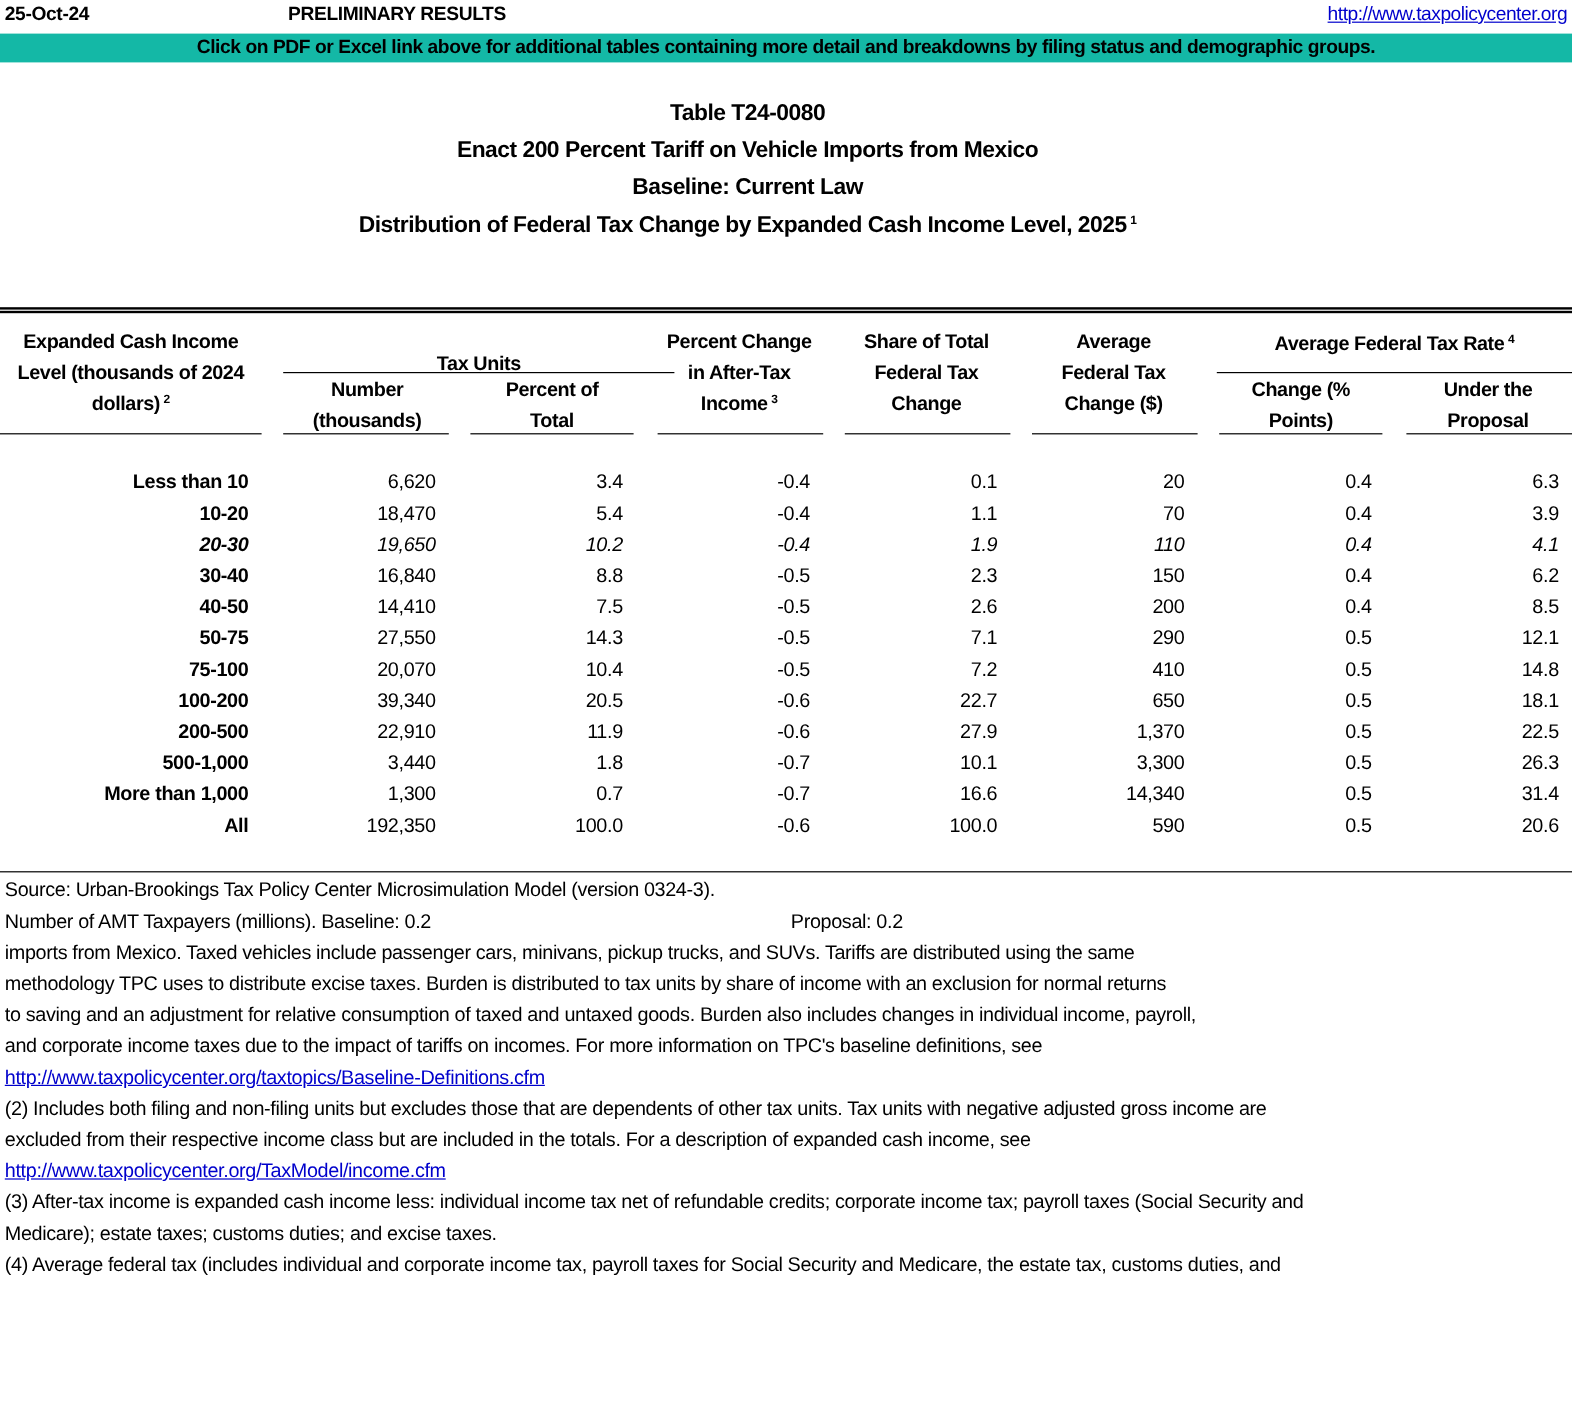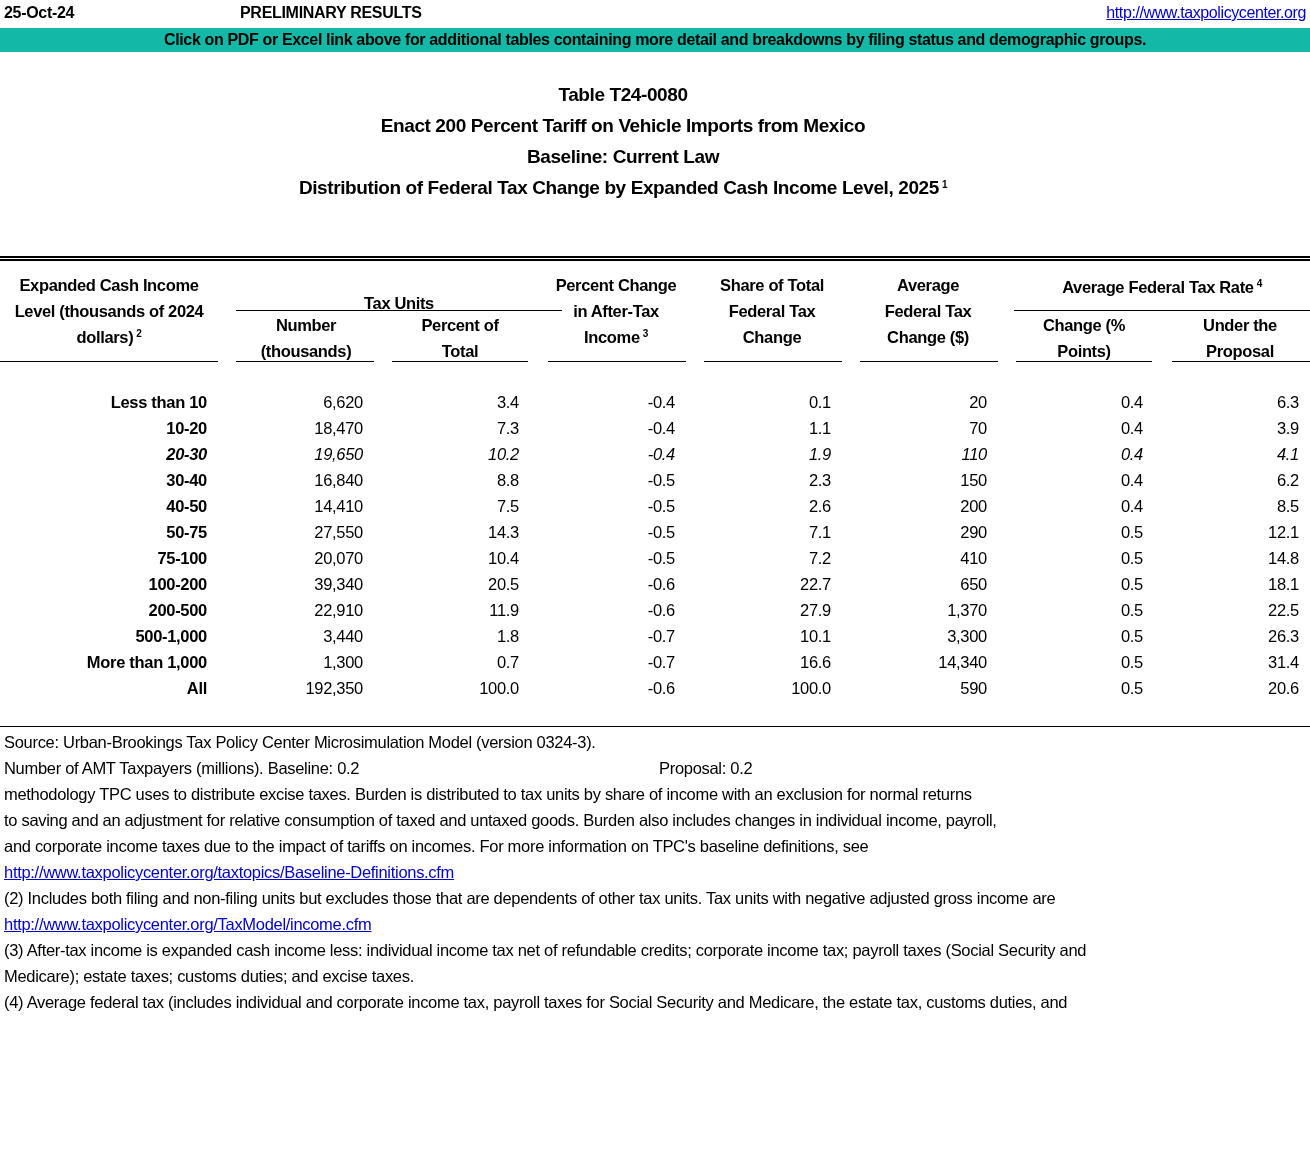--- a/index.html
+++ b/index.html
@@ -207,21 +207,21 @@
       <span class="c-pct">3.4</span>
       <span class="c-chg">-0.4</span>
       <span class="c-share">0.1</span>
       <span class="c-avg">20</span>
       <span class="c-rate">0.4</span>
       <span class="c-under">6.3</span>
     </div>
     <div class="abs row" style="top: 415px;">
       <span class="lbl">10-20</span>
       <span class="c-num">18,470</span>
-      <span class="c-pct">7.3</span>
+      <span class="c-pct">5.4</span>
       <span class="c-chg">-0.4</span>
       <span class="c-share">1.1</span>
       <span class="c-avg">70</span>
       <span class="c-rate">0.4</span>
       <span class="c-under">3.9</span>
     </div>
     <div class="abs row" style="top: 441px; font-style: italic;">
       <span class="lbl">20-30</span>
       <span class="c-num">19,650</span>
       <span class="c-pct">10.2</span>
@@ -321,22 +321,24 @@
       <span class="c-rate">0.5</span>
       <span class="c-under">20.6</span>
     </div>
   </div>
 
 <div class="abs bottom-rule"></div>
 
 <div class="abs notes">
   <div>Source: Urban-Brookings Tax Policy Center Microsimulation Model (version 0324-3).</div>
   <div style="position:relative;"><span>Number of AMT Taxpayers (millions).  Baseline: 0.2</span><span class="amt-proposal">Proposal: 0.2</span></div>
+  <div>imports from Mexico. Taxed vehicles include passenger cars, minivans, pickup trucks, and SUVs. Tariffs are distributed using the same</div>
   <div>methodology TPC uses to distribute excise taxes. Burden is distributed to tax units by share of income with an exclusion for normal returns</div>
   <div>to saving and an adjustment for relative consumption of taxed and untaxed goods. Burden also includes changes in individual income, payroll,</div>
   <div>and corporate income taxes due to the impact of tariffs on incomes. For more information on TPC's baseline definitions, see</div>
   <div><a class="lnk">http://www.taxpolicycenter.org/taxtopics/Baseline-Definitions.cfm</a></div>
   <div>(2) Includes both filing and non-filing units but excludes those that are dependents of other tax units. Tax units with negative adjusted gross income are</div>
+  <div>excluded from their respective income class but are included in the totals. For a description of expanded cash income, see</div>
   <div><a class="lnk">http://www.taxpolicycenter.org/TaxModel/income.cfm</a></div>
   <div>(3) After-tax income is expanded cash income less: individual income tax net of refundable credits; corporate income tax; payroll taxes (Social Security and</div>
   <div>Medicare); estate taxes; customs duties; and excise taxes.</div>
   <div>(4) Average federal tax (includes individual and corporate income tax, payroll taxes for Social Security and Medicare, the estate tax, customs duties, and</div>
 </div>
 
 </body></html>

